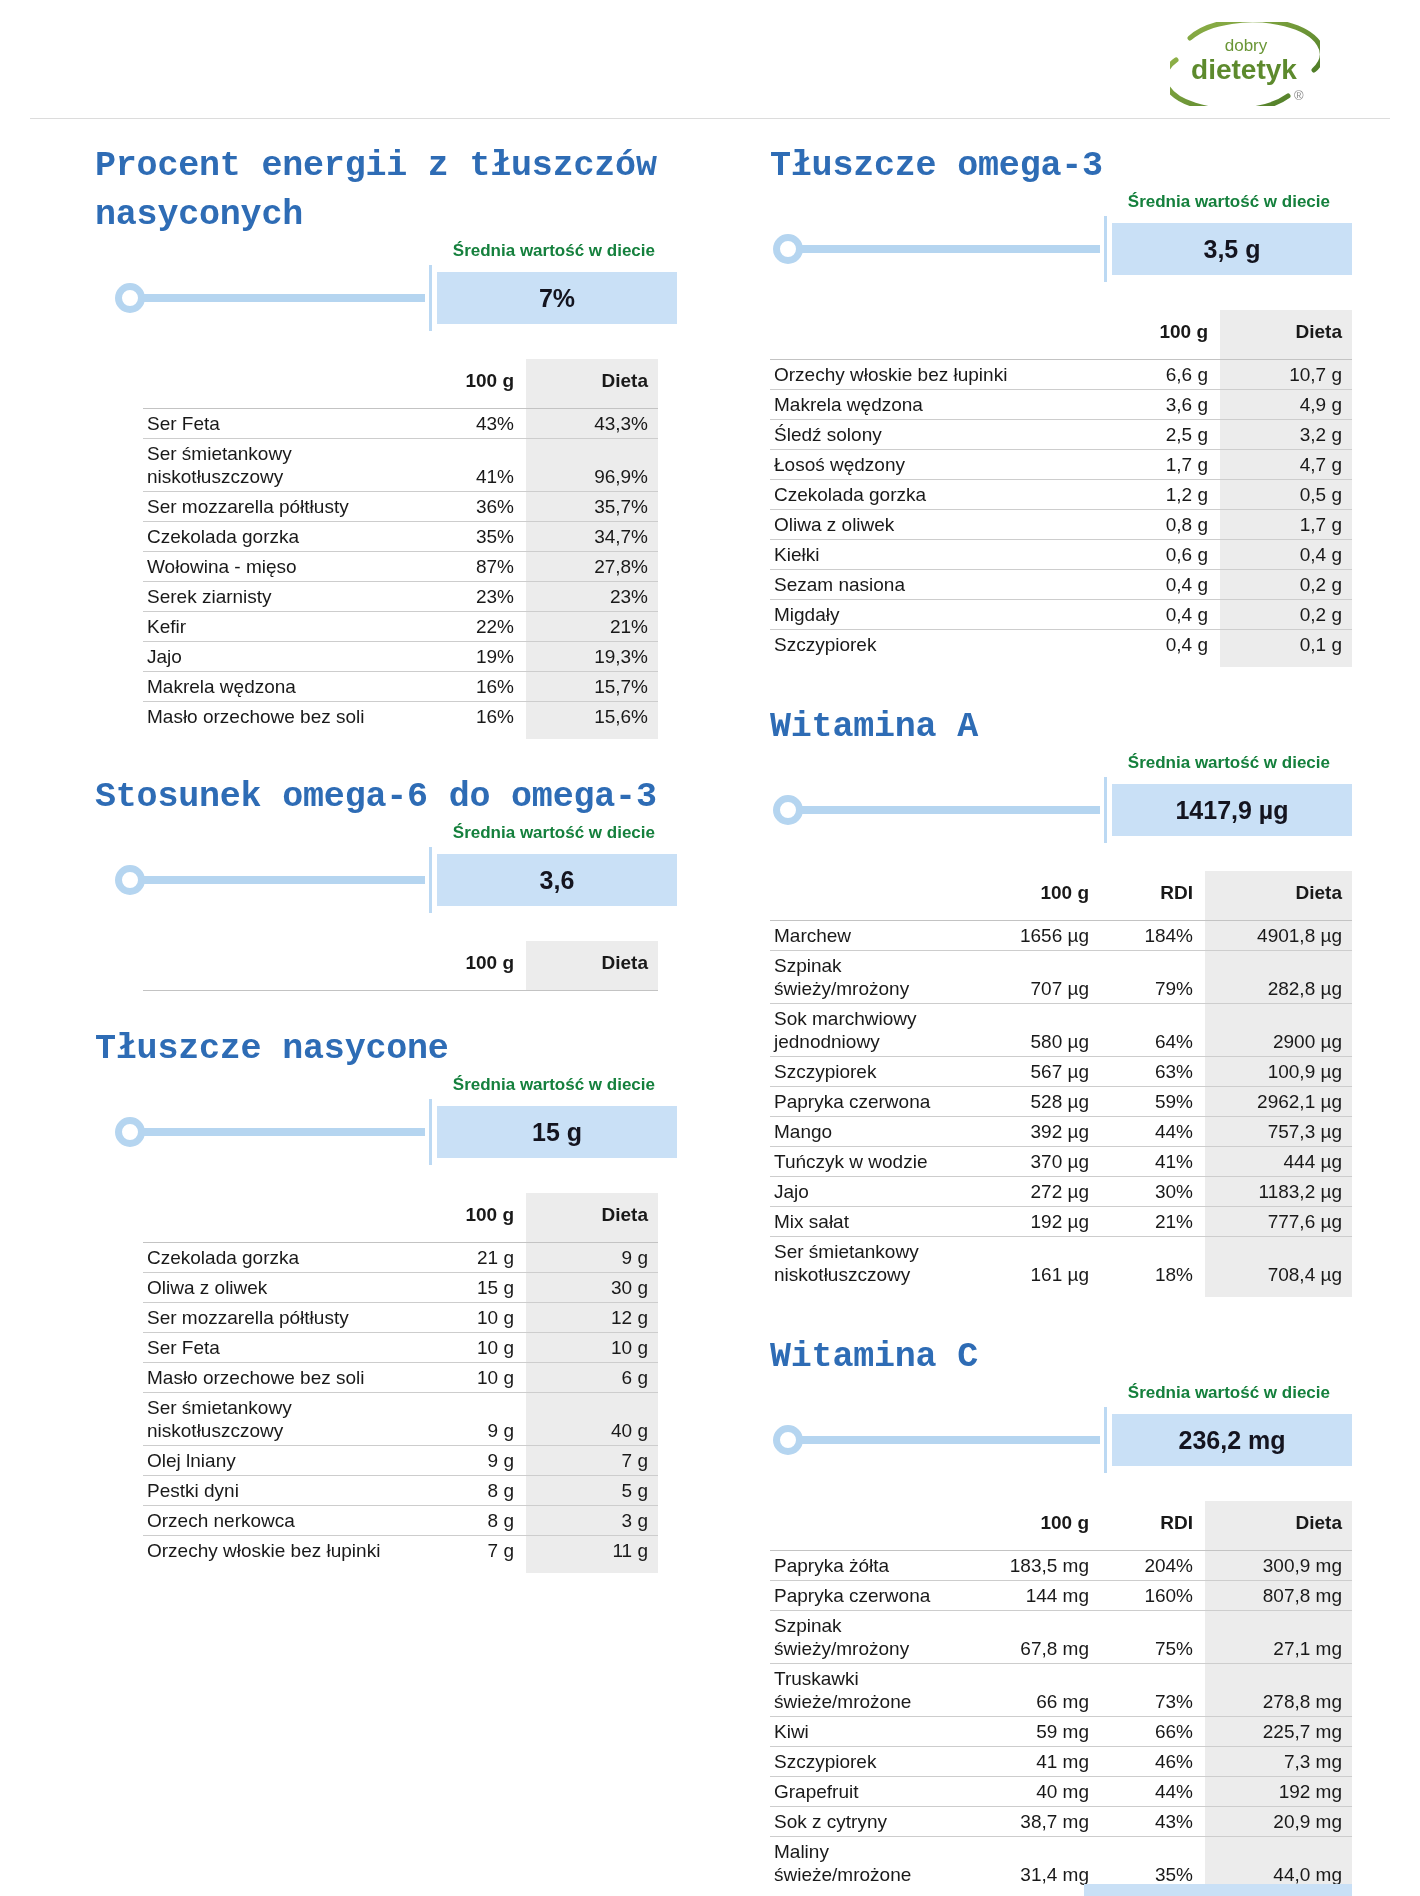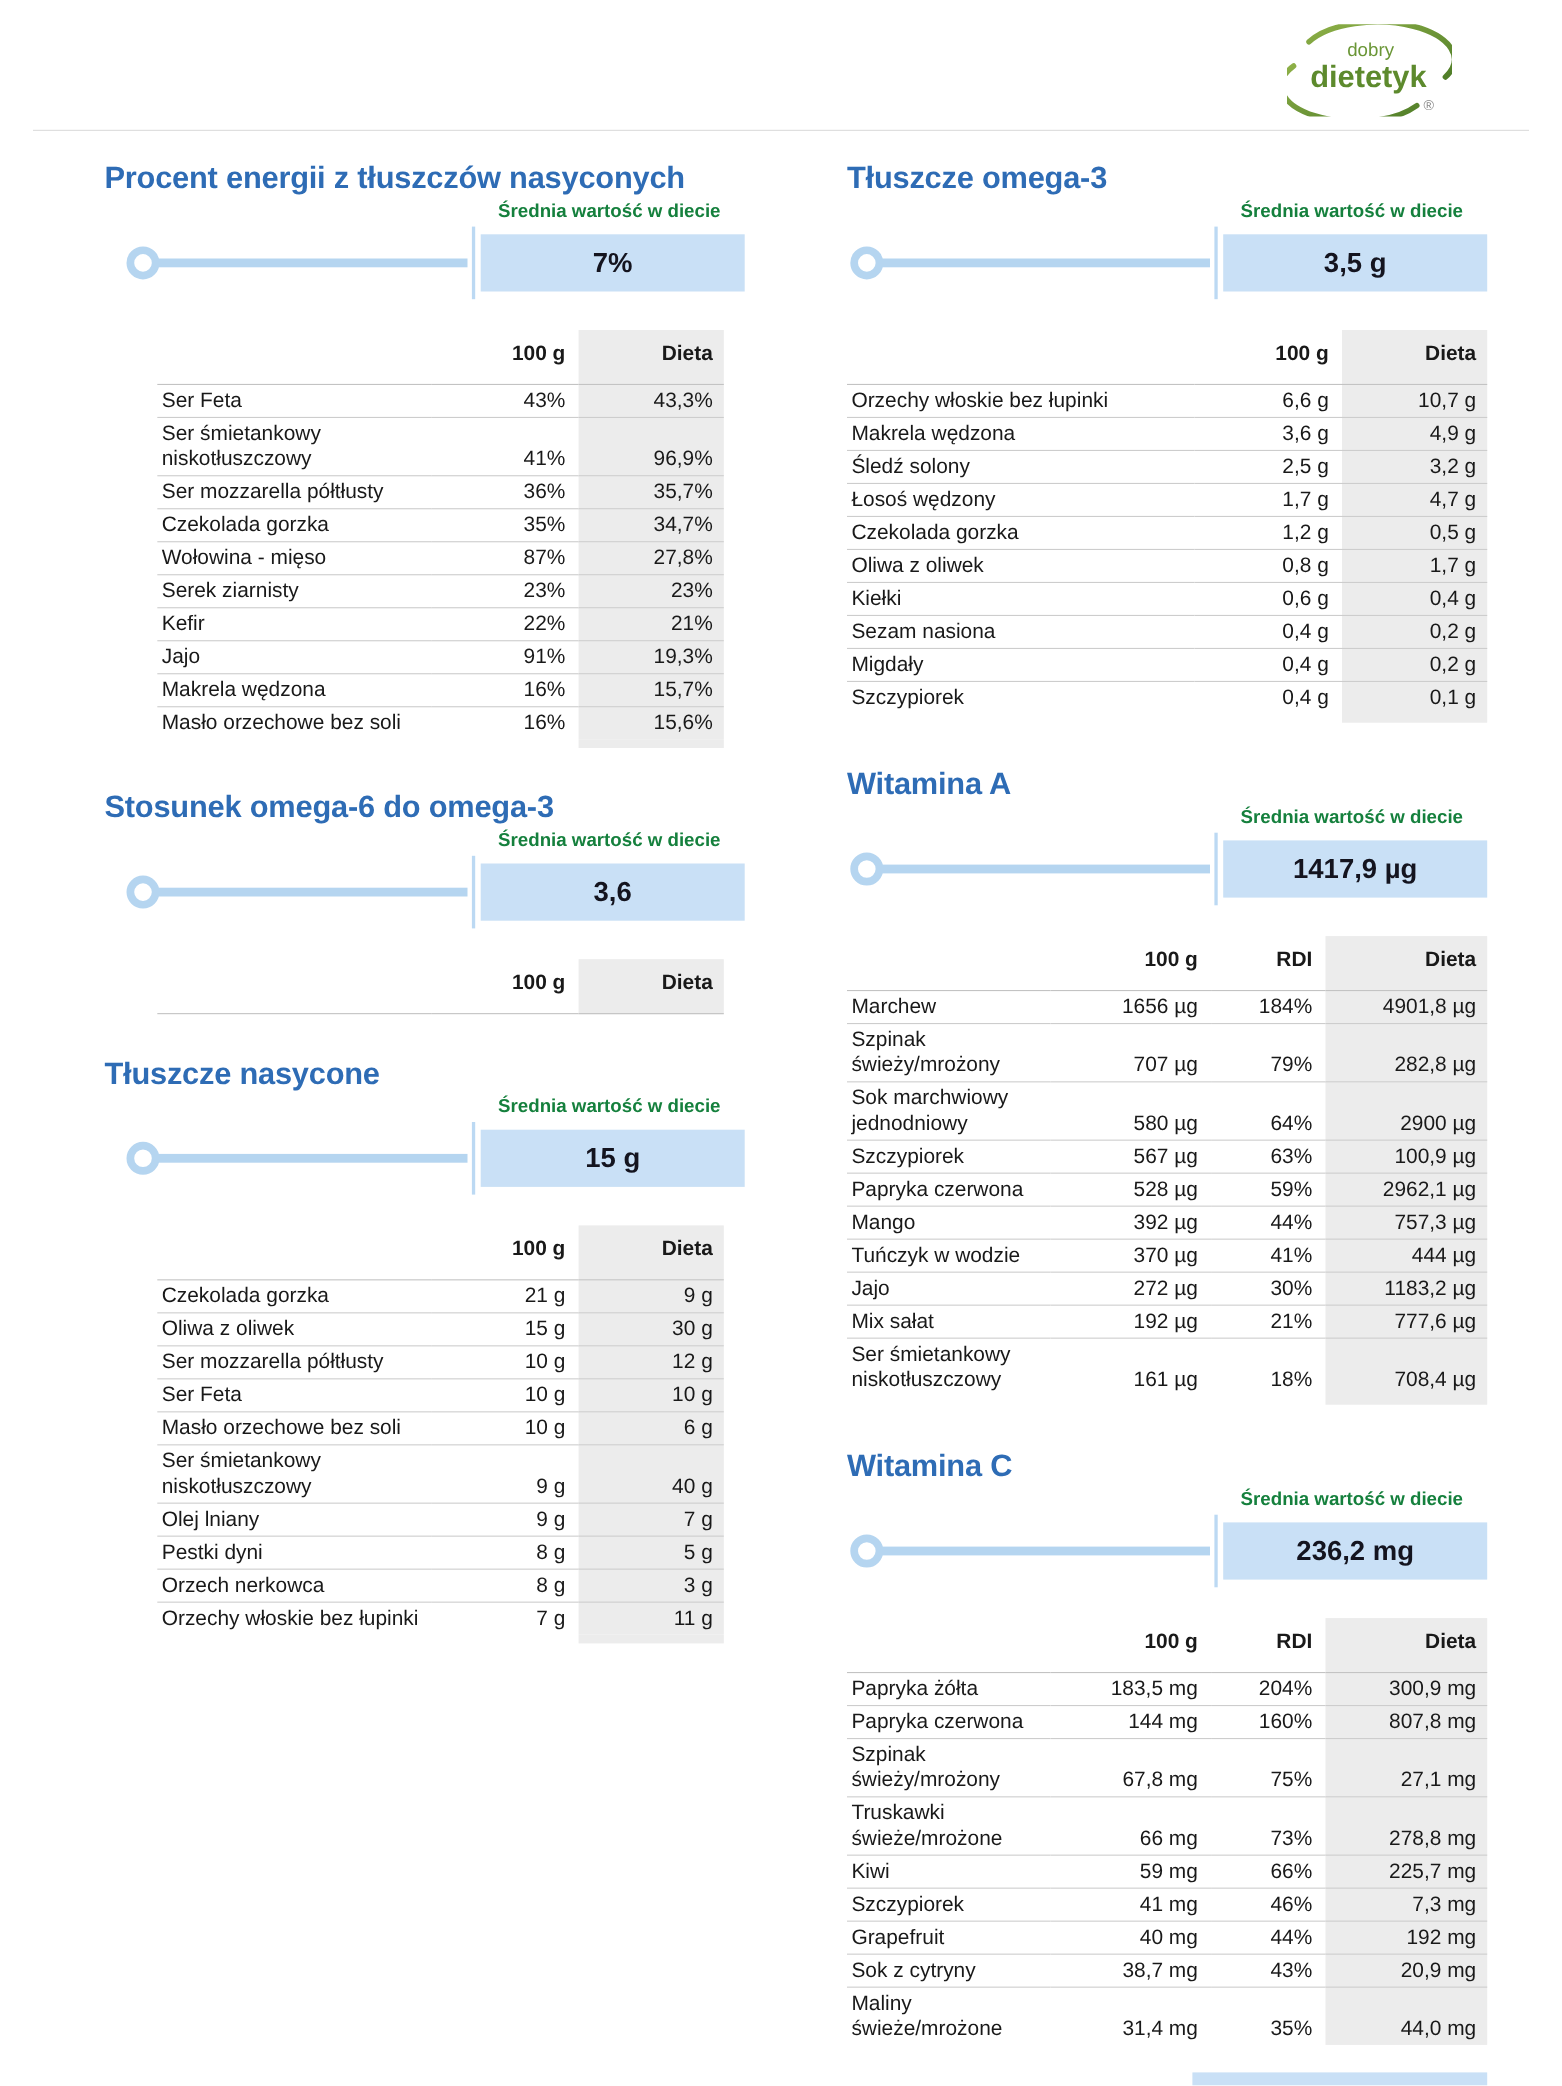--- a/index.html
+++ b/index.html
@@ -14,22 +14,22 @@
 
   .col{position:absolute;top:118px;width:582px;}
   .col-left{left:95px;}
   .col-right{left:770px;}
 
   .section{margin-top:34px;}
   .col-right .section{margin-top:36px;}
   .col .section:first-child{margin-top:24px;}
 
   .sec-title{
-    margin:0;font-size:28px;line-height:39px;font-weight:700;
-    color:#2e6cb5;letter-spacing:-0.2px;
+    margin:0;font-size:35px;line-height:49px;font-weight:700;
+    color:#2e6cb5;letter-spacing:-0.2px;font-family:Liberation Mono, monospace;
   }
   .avg-label{
     text-align:right;padding-right:22px;
     font-size:17px;line-height:22px;font-weight:700;color:#15803d;
   }
   .gauge{display:flex;align-items:center;height:66px;margin-top:3px;}
   .col-left .gauge{padding-left:20px;}
   .col-right .gauge{padding-left:3px;}
   .gauge-circle{
     flex:none;width:16px;height:16px;border:7px solid #b5d5f0;border-radius:50%;
@@ -135,21 +135,21 @@
             <td class="c-num">23%</td>
             <td class="c-dieta">23%</td>
           </tr>
           <tr>
             <td class="c-name">Kefir</td>
             <td class="c-num">22%</td>
             <td class="c-dieta">21%</td>
           </tr>
           <tr>
             <td class="c-name">Jajo</td>
-            <td class="c-num">91%</td>
+            <td class="c-num">19%</td>
             <td class="c-dieta">19,3%</td>
           </tr>
           <tr>
             <td class="c-name">Makrela wędzona</td>
             <td class="c-num">16%</td>
             <td class="c-dieta">15,7%</td>
           </tr>
           <tr>
             <td class="c-name">Masło orzechowe bez soli</td>
             <td class="c-num">16%</td>

